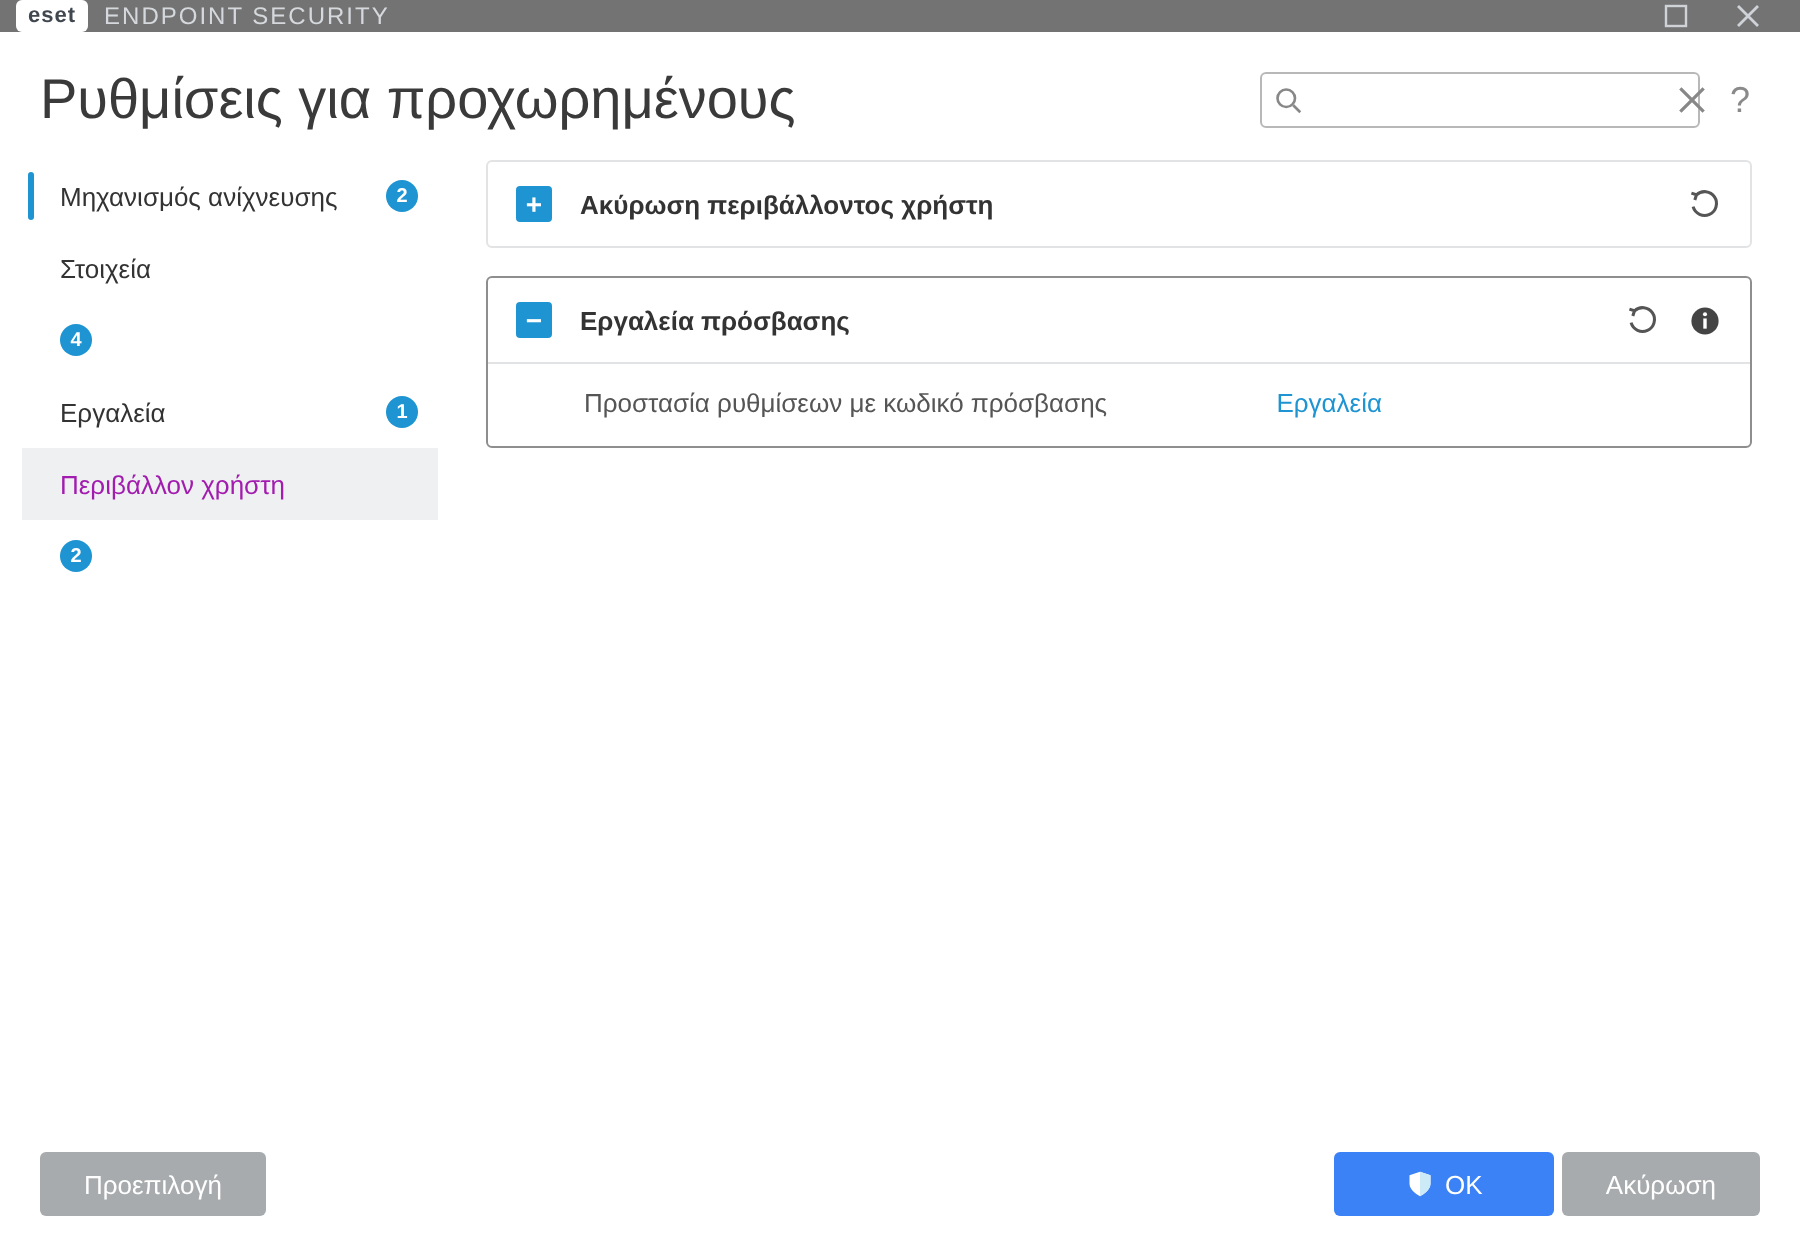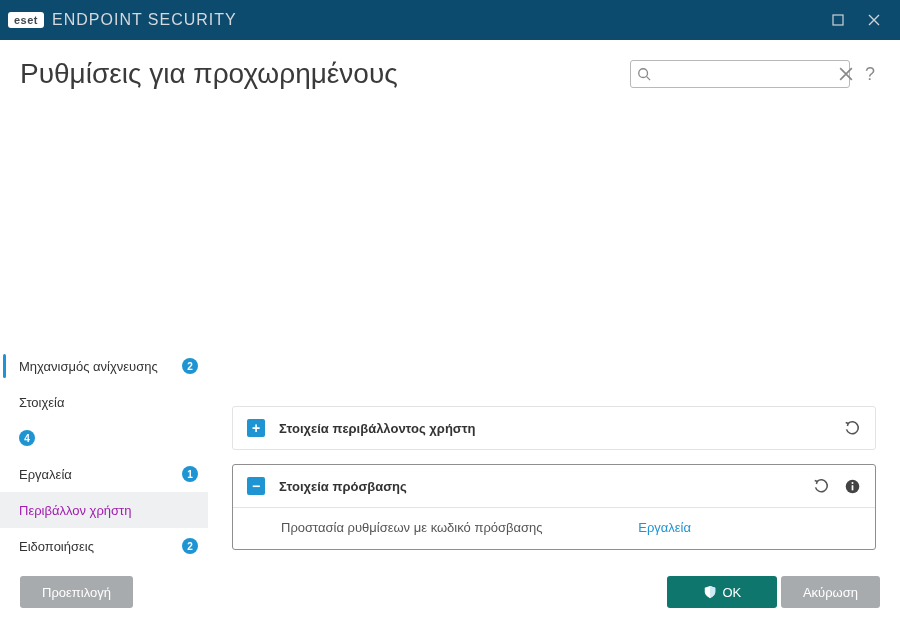--- a/index.html
+++ b/index.html
@@ -9,41 +9,41 @@
       color: #333;
       background: #fff;
       width: 900px;
       height: 620px;
       overflow: hidden;
       display: flex;
       flex-direction: column;
     }
     
     .titlebar {
-      height: 40px;
-      background: #0c4a6e;
+      height: 16px;
+      background: #737373;
       color: #fff;
       display: flex;
       align-items: center;
       padding: 0 8px;
     }
     .titlebar-logo {
       display: inline-flex;
       align-items: center;
       background: #fff;
       color: #40474f;
       font-weight: bold;
       font-size: 11px;
       padding: 2px 6px;
       border-radius: 3px;
       margin-right: 8px;
       letter-spacing: 0.5px;
     }
     .titlebar-title {
-      font-size: 16px;
+      font-size: 12px;
       font-weight: 300;
       letter-spacing: 1px;
       color: #d5d8dc;
       text-align: center;
     }
     .titlebar-spacer { flex: 1; }
     .titlebar-btn {
       width: 36px;
       height: 32px;
       display: flex;
@@ -92,22 +92,21 @@
       cursor: pointer;
       width: 20px;
       text-align: center;
     }
 
     
     .body {
       flex: 1;
       display: flex;
       overflow: hidden;
-      padding: 0 0 0 0;
-      align-items: flex-end;
+      padding: 0 0 0 11px;
     }
     .sidebar {
       width: 216px;
       padding: 4px 8px 0 0;
     }
     .side-item {
       display: flex;
       align-items: center;
       height: 36px;
       padding: 0 10px 0 16px;
@@ -219,21 +218,21 @@
       padding: 0 22px;
       font-size: 13px;
       cursor: pointer;
       color: #fff;
       display: inline-flex;
       align-items: center;
       justify-content: center;
       gap: 6px;
     }
     .btn-default { background: #a8abad; }
-    .btn-primary { background: #0f766e; min-width: 110px; }
+    .btn-primary { background: #3b82f6; min-width: 110px; }
     .btn-primary svg { width: 14px; height: 14px; }
     .footer-spacer { flex: 1; }
   </style>
 </head>
 <body>
 
 <div class="titlebar">
   <span class="titlebar-logo">eset</span>
   <span class="titlebar-title">ENDPOINT SECURITY</span>
   <div class="titlebar-spacer"></div>
@@ -279,46 +278,45 @@
       <span class="badge">4</span>
     </div>
     <div class="side-item">
       <span class="side-label">Εργαλεία</span>
       <span class="badge">1</span>
     </div>
     <div class="side-item active">
       <span class="side-label">Περιβάλλον χρήστη</span>
     </div>
     <div class="side-item">
-      <span class="side-label">Ειδοποιήσεις</span>
       <span class="badge">2</span>
     </div>
   </div>
 
   <div class="content">
 
     <div class="panel">
       <div class="panel-head">
         <div class="expand-box">+</div>
-        <div class="panel-title">Στοιχεία περιβάλλοντος χρήστη</div>
+        <div class="panel-title">Ακύρωση περιβάλλοντος χρήστη</div>
         <div class="panel-icons">
           <span class="icon">
             <svg viewBox="0 0 20 20">
                 <path d="M5 4 A7 7 0 1 1 3 11" fill="none" stroke="#555" stroke-width="1.8"></path>
                 <path d="M2 3 L5 4 L4 7" fill="none" stroke="#555" stroke-width="1.8"></path>
               </svg>
           </span>
         </div>
       </div>
     </div>
 
     <div class="panel outlined">
       <div class="panel-head">
         <div class="expand-box">−</div>
-        <div class="panel-title">Στοιχεία πρόσβασης</div>
+        <div class="panel-title">Εργαλεία πρόσβασης</div>
         <div class="panel-icons">
           <span class="icon">
             <svg viewBox="0 0 20 20">
                 <path d="M5 4 A7 7 0 1 1 3 11" fill="none" stroke="#555" stroke-width="1.8"></path>
                 <path d="M2 3 L5 4 L4 7" fill="none" stroke="#555" stroke-width="1.8"></path>
               </svg>
           </span>
           <span class="icon">
             <svg viewBox="0 0 20 20">
                 <circle cx="10" cy="10" r="8" fill="#444"></circle>

